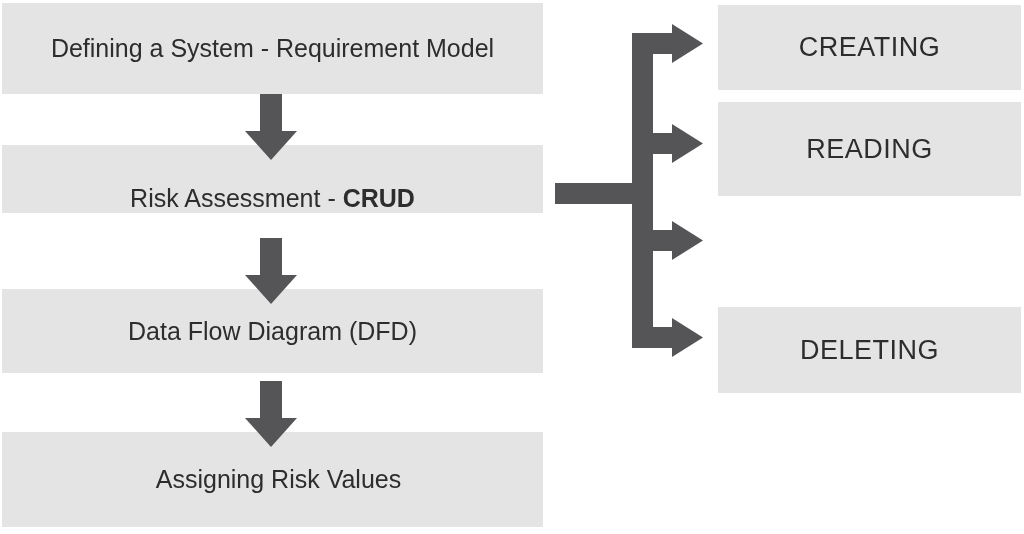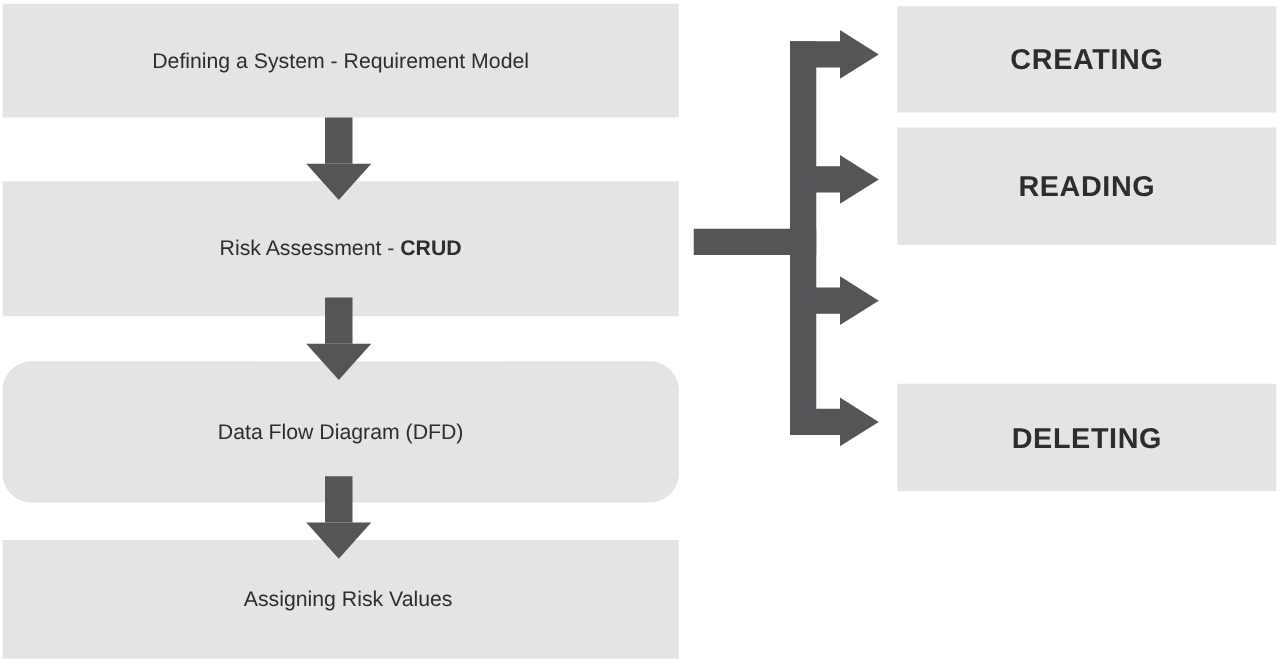--- a/index.html
+++ b/index.html
@@ -23,33 +23,32 @@
     position: absolute;
     background: var(--box-fill);
     display: flex;
     align-items: center;
     justify-content: center;
     text-align: center;
   }
   .step-box {
     left: 2px;
     width: 541px;
-    font-size: 17px;
+    font-size: 25px;
   }
   .step-box .bold { font-weight: bold; }
   .op-box {
     left: 718px;
     width: 303px;
-    font-size: 23px;
+    font-size: 27px;
     letter-spacing: 0.5px;
-    font-weight: bold;
   }
   .step-1 { top: 3px;   height: 91px; }
-  .step-2 { top: 145px; height: 108px; }
-  .step-3 { top: 289px; height: 113px; border-radius: 23px; }
+  .step-2 { top: 145px; height: 68px; align-items: flex-end; }
+  .step-3 { top: 289px; height: 84px; }
   .step-4 { top: 432px; height: 95px; padding-left: 12px; }
   .op-1 { top: 5px;   height: 85px; }
   .op-2 { top: 102px; height: 94px; }
   .op-3 { top: 204px; height: 86px; }
   .op-4 { top: 307px; height: 86px; }
   .down-arrow {
     position: absolute;
     left: 245px;
     width: 52px;
     display: flex;

